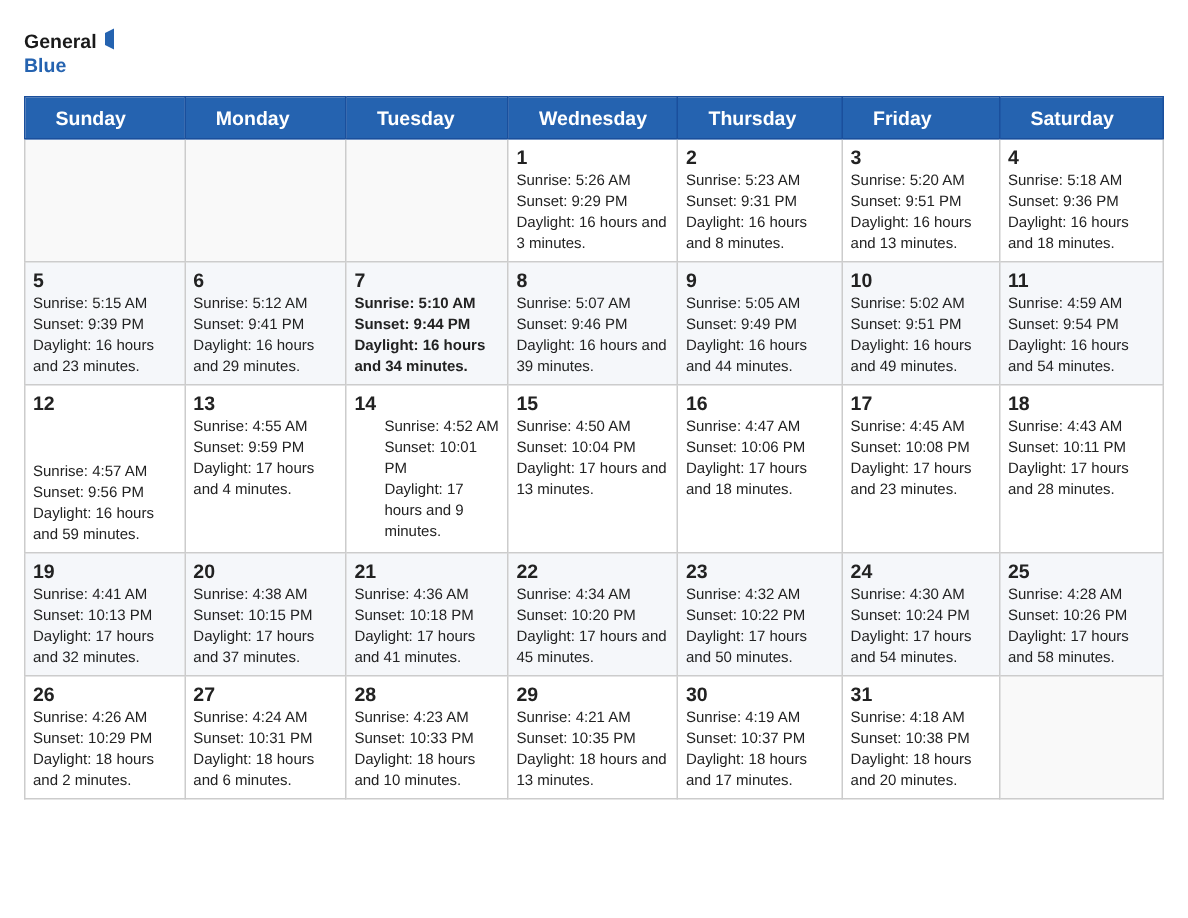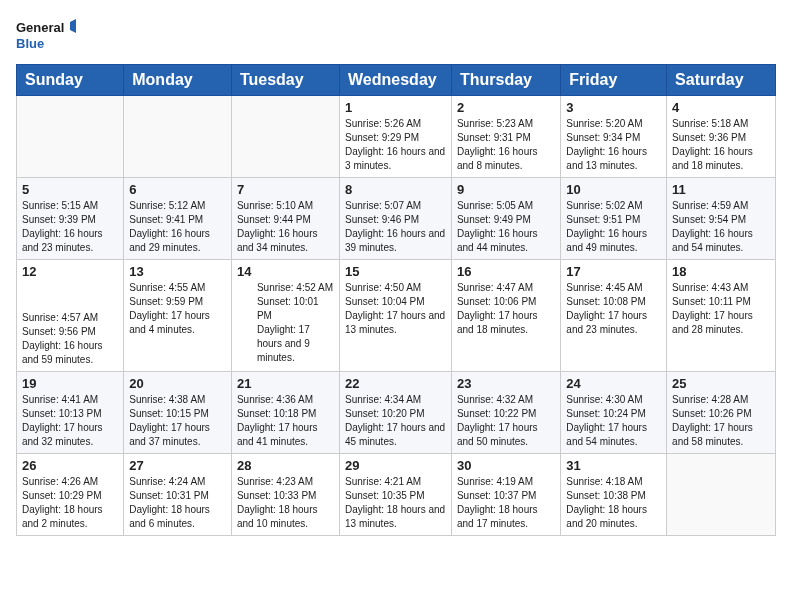--- a/index.html
+++ b/index.html
@@ -34,23 +34,23 @@
       color: #444;
     }
     .calendar {
       width: 100%;
       border-collapse: collapse;
       border: 1px solid #ccc;
     }
     .calendar th {
       background: #2563b0;
       color: #fff;
-      font-size: 16px;
+      font-size: 13px;
       font-weight: bold;
-      padding: 6px 8px;
+      padding: 6px 20px;
       text-align: left;
       border: 1px solid #1a4f9c;
     }
     .calendar td {
       vertical-align: top;
       border: 1px solid #ccc;
       padding: 4px 5px;
       width: 113px;
       min-height: 80px;
       background: #fff;
@@ -120,21 +120,21 @@
         </td>
         <td>
           <span class="day-num">2</span>
           <div class="day-info" style="white-space: pre-line;">Sunrise: 5:23 AM
 Sunset: 9:31 PM
 Daylight: 16 hours and 8 minutes.</div>
         </td>
         <td>
           <span class="day-num">3</span>
           <div class="day-info" style="white-space: pre-line;">Sunrise: 5:20 AM
-Sunset: 9:34 PM
+Sunset: 9:51 PM
 Daylight: 16 hours and 13 minutes.</div>
         </td>
         <td>
           <span class="day-num">4</span>
           <div class="day-info" style="white-space: pre-line;">Sunrise: 5:18 AM
 Sunset: 9:36 PM
 Daylight: 16 hours and 18 minutes.</div>
         </td>
       </tr>
       <tr>
@@ -145,21 +145,21 @@
 Daylight: 16 hours and 23 minutes.</div>
         </td>
         <td>
           <span class="day-num">6</span>
           <div class="day-info" style="white-space: pre-line;">Sunrise: 5:12 AM
 Sunset: 9:41 PM
 Daylight: 16 hours and 29 minutes.</div>
         </td>
         <td>
           <span class="day-num">7</span>
-          <div class="day-info" style="white-space: pre-line;">Sunrise: 5:10 AM
+          <div class="day-info" style="white-space: pre-line; font-weight: bold;">Sunrise: 5:10 AM
 Sunset: 9:44 PM
 Daylight: 16 hours and 34 minutes.</div>
         </td>
         <td>
           <span class="day-num">8</span>
           <div class="day-info" style="white-space: pre-line;">Sunrise: 5:07 AM
 Sunset: 9:46 PM
 Daylight: 16 hours and 39 minutes.</div>
         </td>
         <td>

